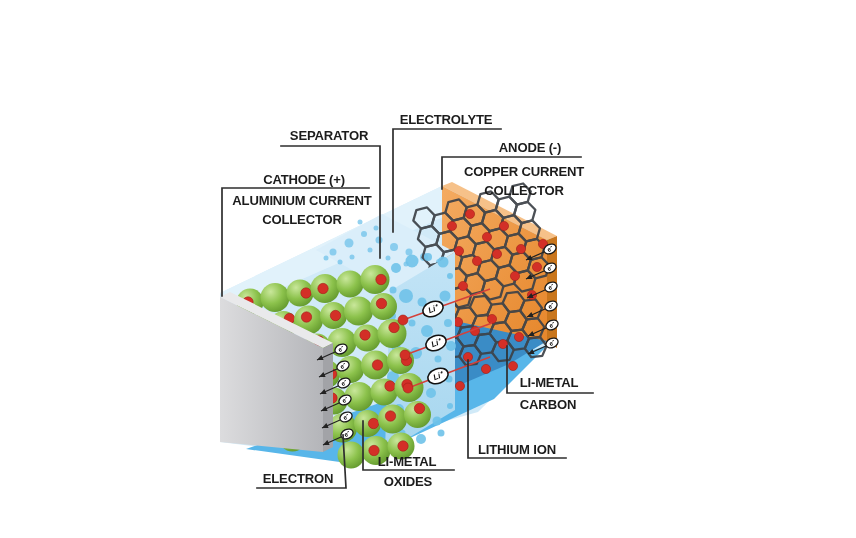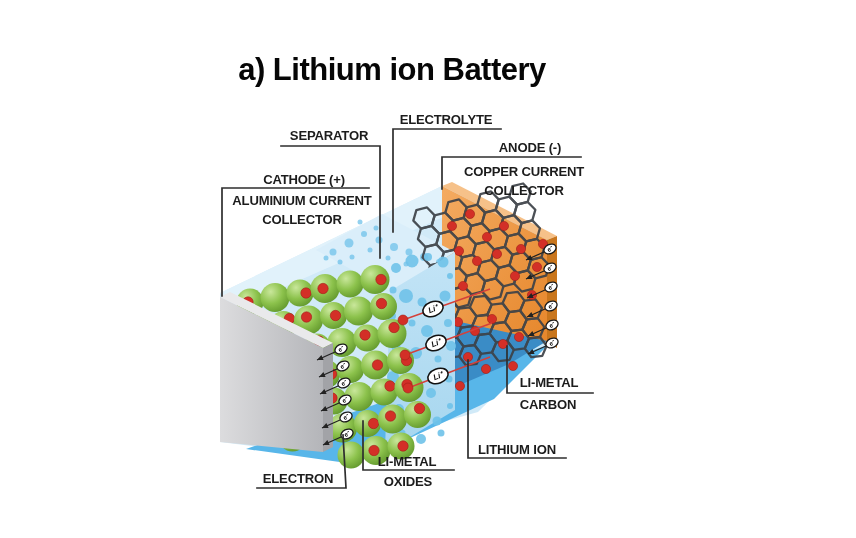--- a/index.html
+++ b/index.html
@@ -336,21 +336,20 @@
       <path d="M501 129 H393 V232"></path>
       <path d="M581 157 H442 V189"></path>
       <path d="M369 188 H222 V296"></path>
       <path d="M593 393 H507 V346"></path>
       <path d="M566 458 H468 V360"></path>
       <path d="M454 470 H363 V421"></path>
       <path d="M257 488 H346 L343 435"></path>
     </g>
   </svg>
 
-  <div class="title">a) Lithium ion Battery</div>
 
   <div class="lbl" style="left:446px;top:119px">ELECTROLYTE</div>
   <div class="lbl" style="left:329px;top:135px">SEPARATOR</div>
   <div class="lbl" style="left:530px;top:147px">ANODE (-)</div>
   <div class="lbl" style="left:524px;top:171px">COPPER CURRENT</div>
   <div class="lbl" style="left:524px;top:190px">COLLECTOR</div>
   <div class="lbl" style="left:304px;top:179px">CATHODE (+)</div>
   <div class="lbl" style="left:302px;top:200px">ALUMINIUM CURRENT</div>
   <div class="lbl" style="left:302px;top:219px">COLLECTOR</div>
   <div class="lbl" style="left:549px;top:382px">LI-METAL</div>

